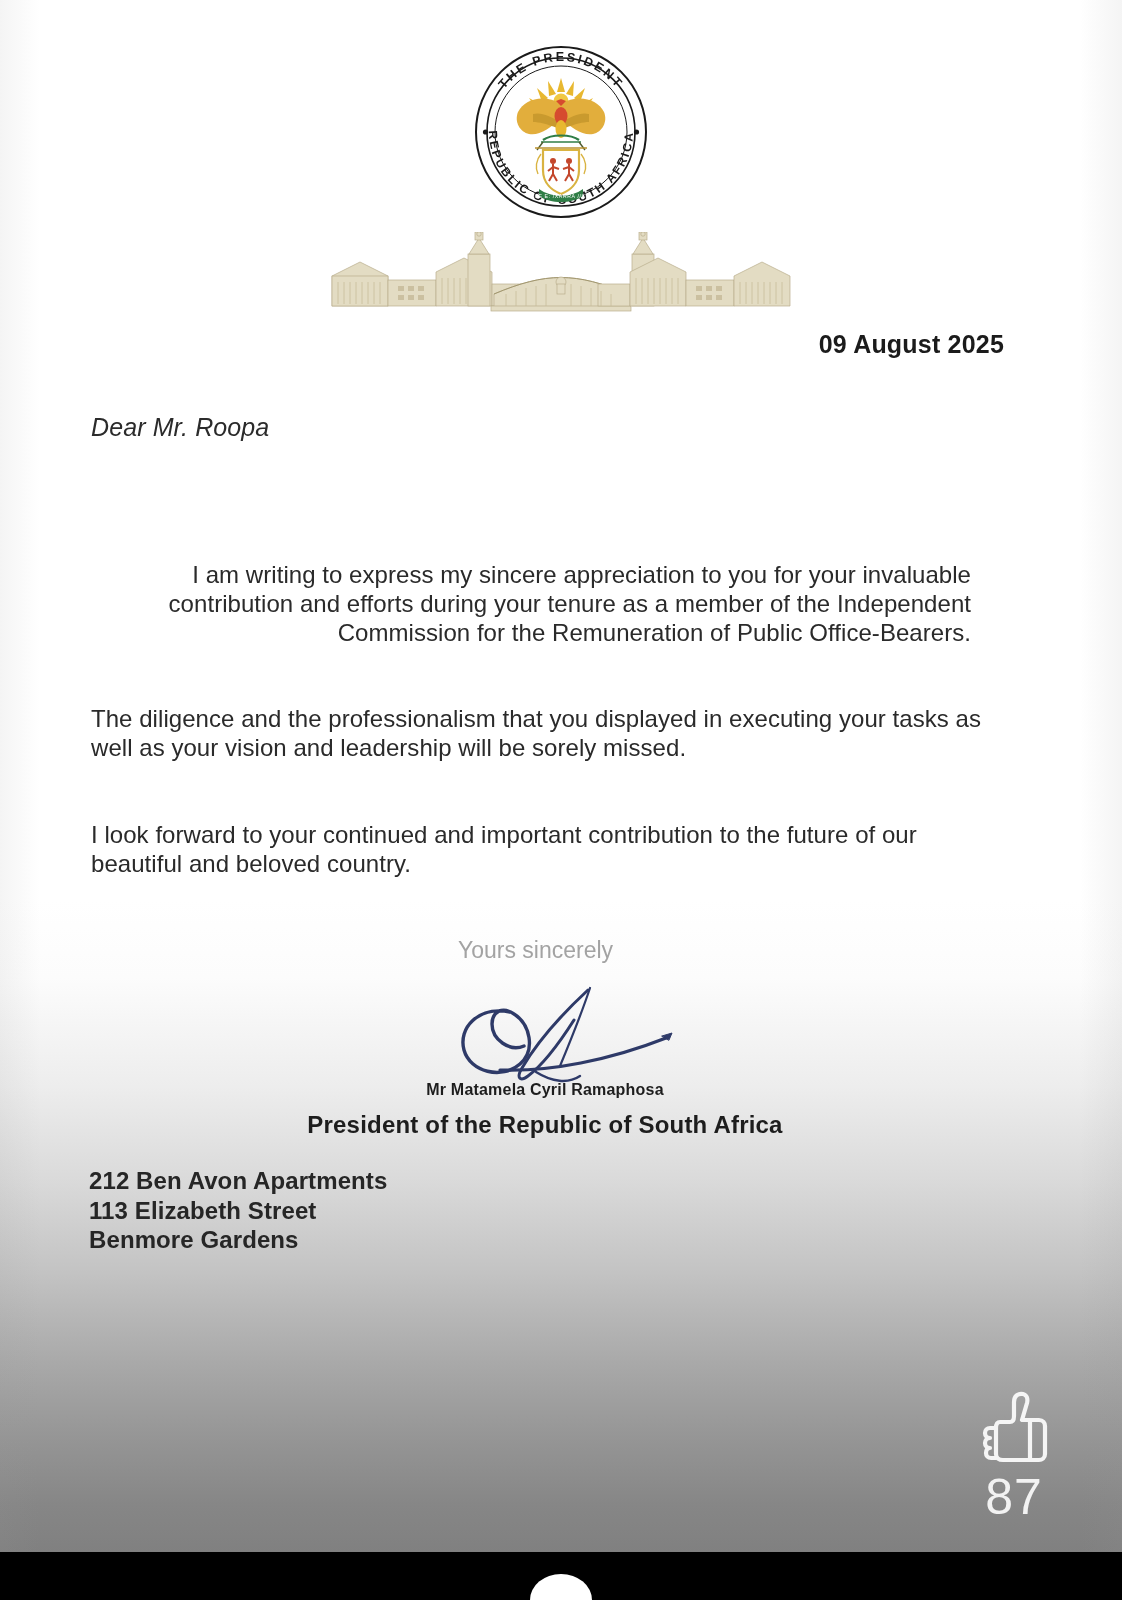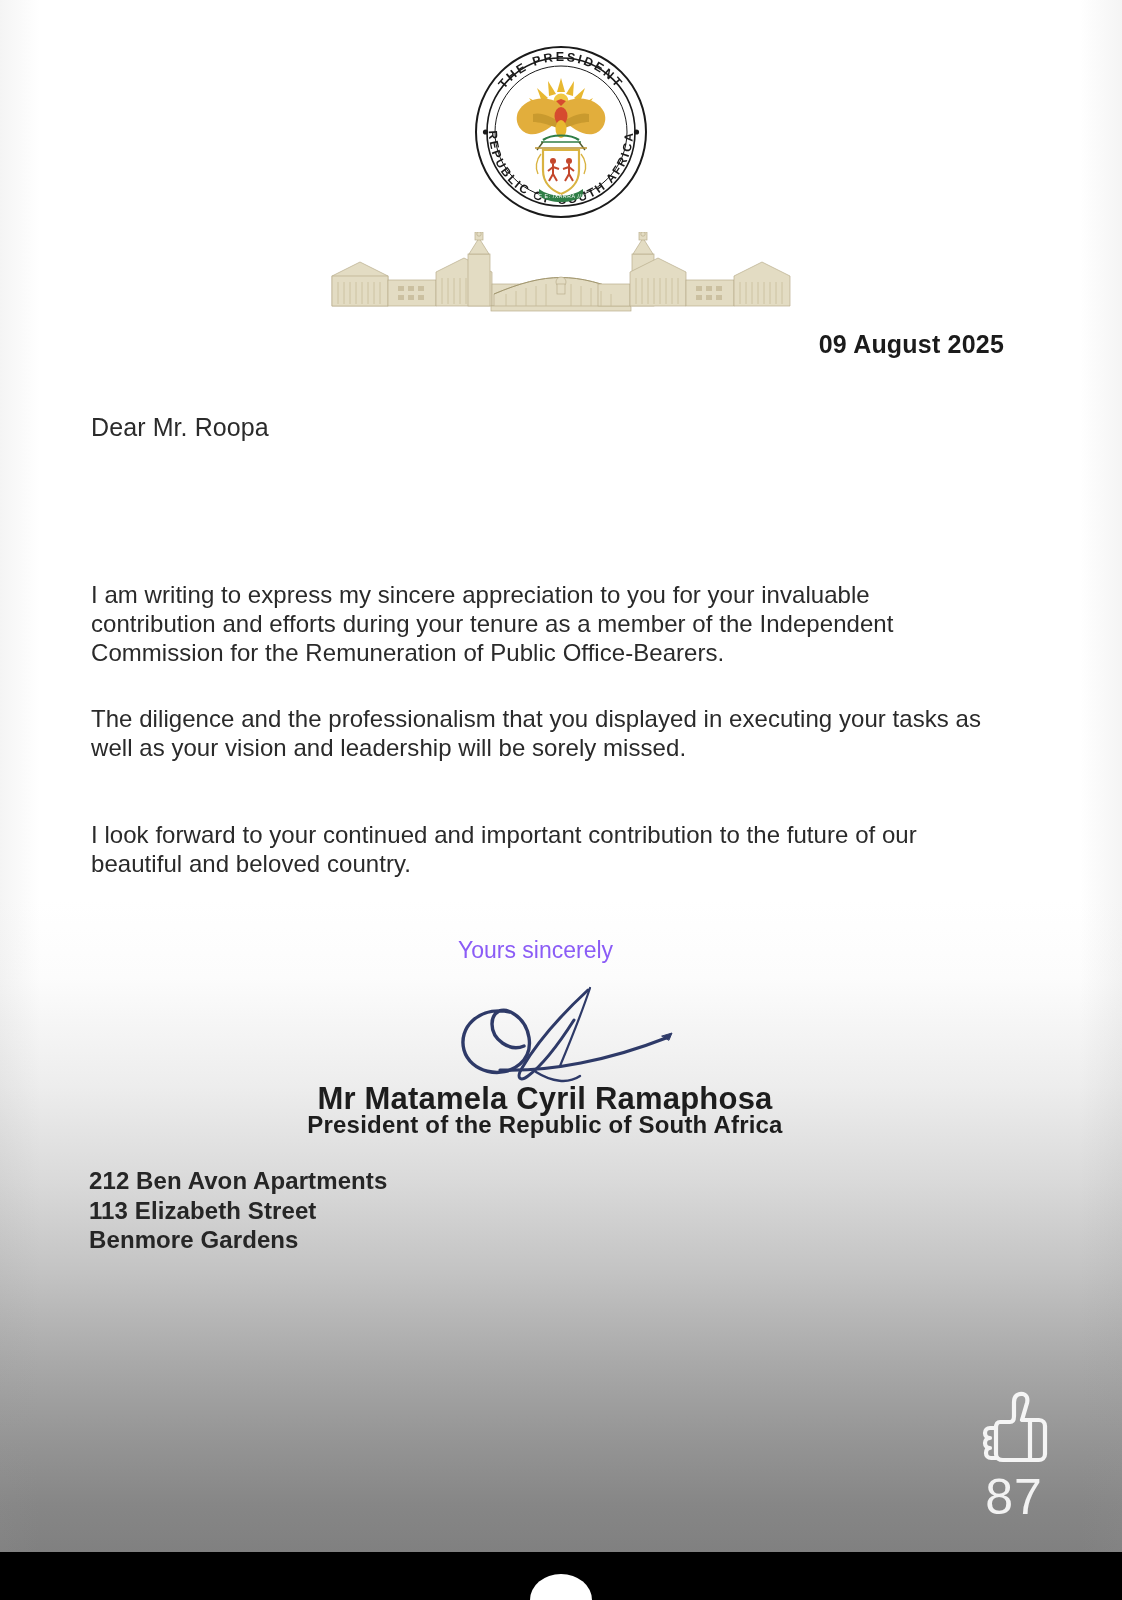--- a/index.html
+++ b/index.html
@@ -86,20 +86,21 @@
     letter-spacing: 0.2px;
   }
 
   .salutation {
     position: absolute;
     left: 91px;
     top: 413px;
     font-size: 25px;
     color: #2b2b2b;
     letter-spacing: 0.1px;
+    font-style: italic;
   }
 
   .subject {
     position: absolute;
     left: 91px;
     top: 500px;
     font-size: 24.5px;
     font-weight: bold;
     color: #171717;
     letter-spacing: 0.1px;
@@ -107,48 +108,48 @@
   }
 
   .para {
     position: absolute;
     left: 91px;
     font-size: 24px;
     line-height: 29px;
     color: #2a2a2a;
     letter-spacing: 0.05px;
   }
-  #para-1 { top: 580px; width: 880px; }
+  #para-1 { top: 560px; width: 880px; text-align: right; }
   #para-2 { top: 704px; width: 930px; }
   #para-3 { top: 820px; width: 900px; }
 
   .closing {
     position: absolute;
     left: 458px;
     top: 937px;
     font-size: 23px;
-    color: #8b5cf6;
+    color: #a3a3a3;
     text-align: center;
   }
 
   .signature {
     position: absolute;
     left: 440px;
     top: 950px;
     width: 270px;
     height: 145px;
   }
 
   .signer {
     position: absolute;
     left: 0;
     top: 1081px;
     width: 1090px;
     text-align: center;
-    font-size: 31px;
+    font-size: 16px;
     font-weight: bold;
     color: #1d1d1d;
     letter-spacing: 0.2px;
   }
   .signer-title {
     position: absolute;
     left: 0;
     top: 1111px;
     width: 1090px;
     text-align: center;

